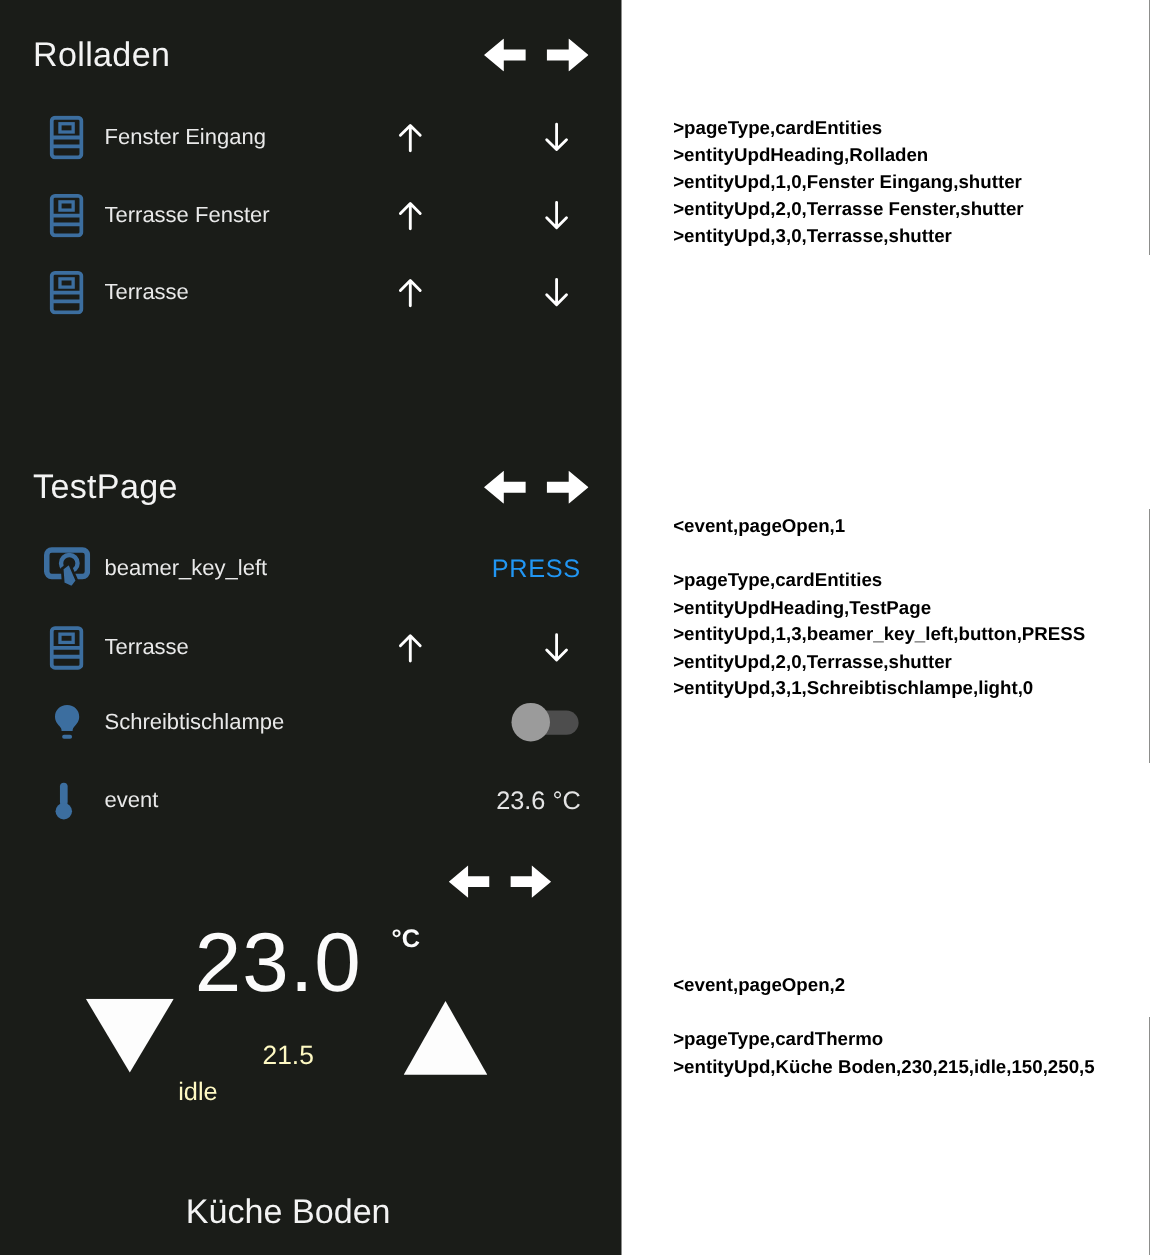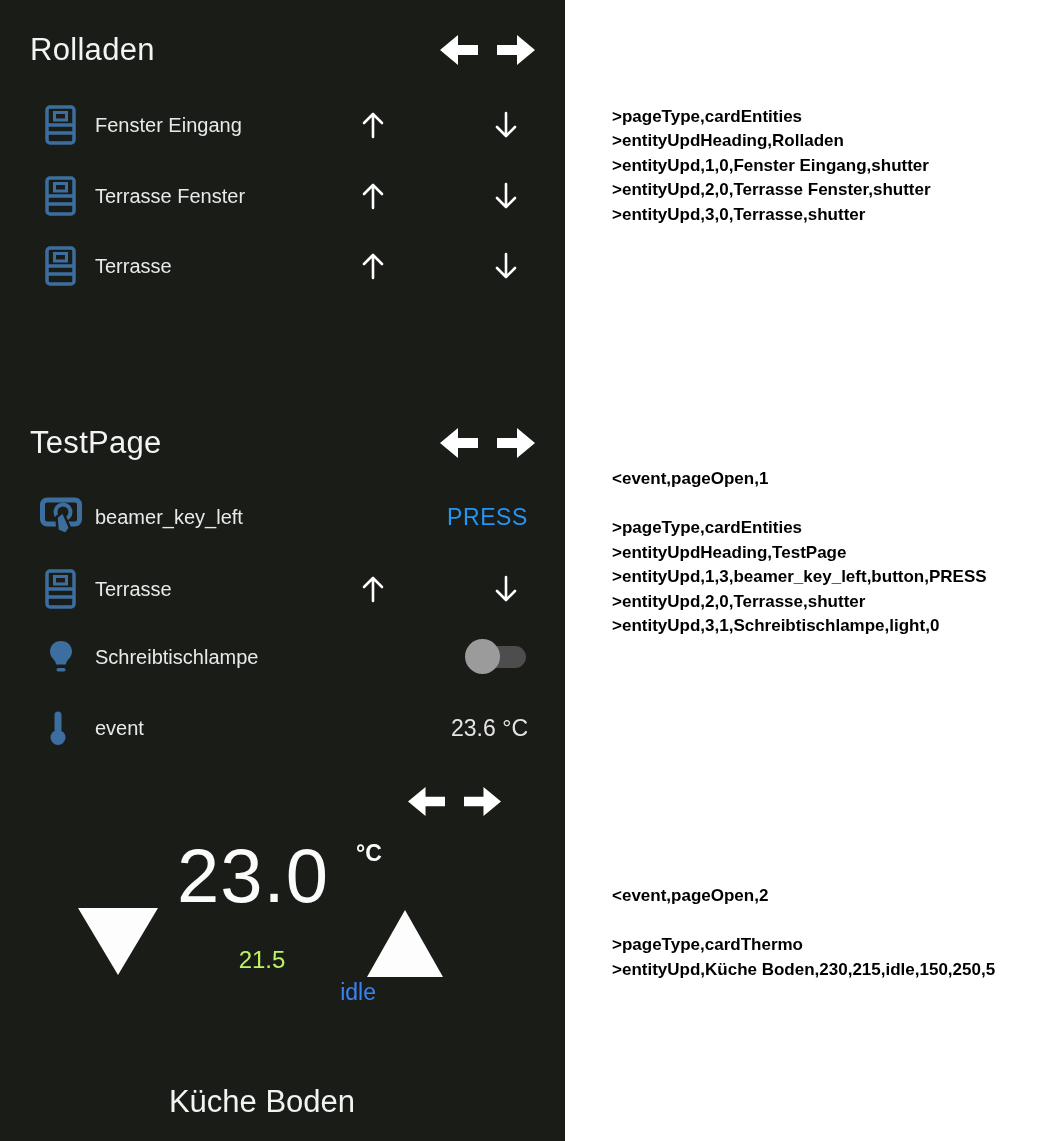--- a/index.html
+++ b/index.html
@@ -28,22 +28,22 @@
 
   .toggle{position:absolute;right:4px;top:50%;transform:translateY(-50%);width:58px;height:24px;cursor:pointer}
   .toggle-track{position:absolute;left:0;top:1px;width:58px;height:22px;border-radius:11px;background:#4d4d4d}
   .toggle-knob{position:absolute;left:-3px;top:-6px;width:35px;height:35px;border-radius:50%;background:#9b9b9b}
 
   .thermo-temp{position:absolute;left:177px;width:200px;top:838px;text-align:left;color:#fbfbfb;font-size:76px;font-weight:400;line-height:1;letter-spacing:1px}
   .thermo-deg{position:absolute;left:356px;top:840px;color:#fbfbfb;font-size:23px;font-weight:700}
   .tri{position:absolute;line-height:0;cursor:pointer}
   .tri-down{left:78px;top:908px}
   .tri-up{left:367px;top:910px}
-  .thermo-set{position:absolute;left:162px;width:200px;top:946px;text-align:center;color:#bef264;font-size:24px}
-  .thermo-state{position:absolute;left:176px;width:200px;top:979px;text-align:right;color:#3b82f6;font-size:23px}
+  .thermo-set{position:absolute;left:162px;width:200px;top:946px;text-align:center;color:#fef9c3;font-size:24px}
+  .thermo-state{position:absolute;left:162px;width:200px;top:979px;text-align:left;color:#fef9c3;font-size:23px}
   .thermo-title{position:absolute;left:62px;width:400px;top:1084px;text-align:center;color:#f3f3f3;font-size:31px}
 
   .console-block{position:absolute;left:612px}
   .console-line{color:#000000;font-size:17px;font-weight:700;line-height:24.5px;min-height:24.5px;white-space:pre}
 </style>
 </head>
 <body>
 
 <div class="panel">
 

